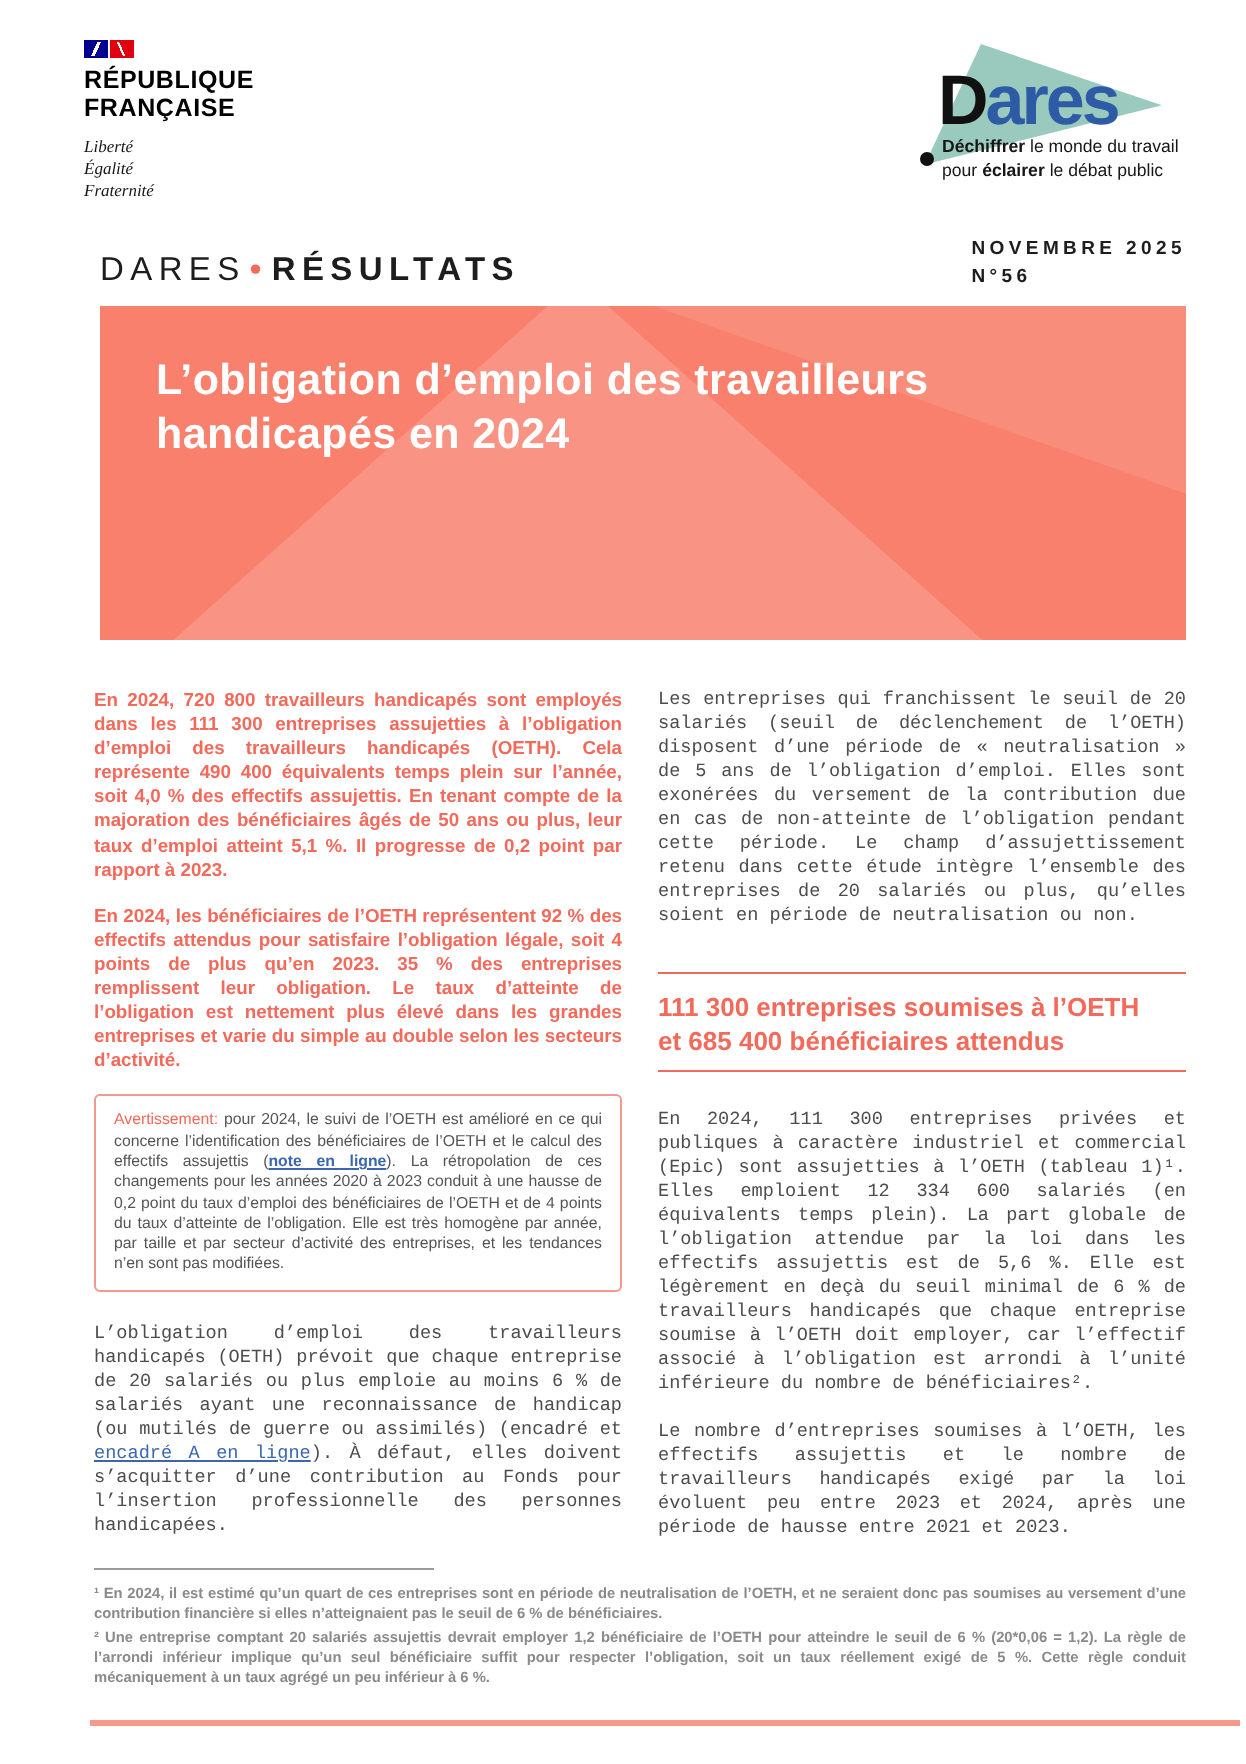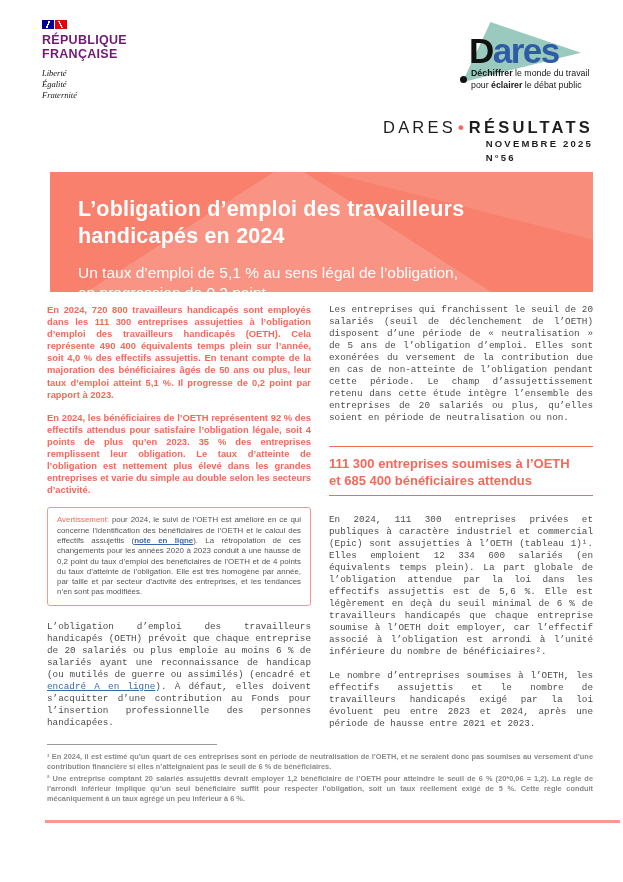--- a/index.html
+++ b/index.html
@@ -10,51 +10,51 @@
   
   .header-top{display:flex;justify-content:space-between;align-items:flex-start;
     padding:20px 28px 0 42px;height:104px;box-sizing:border-box;}
   .rf-flag{display:flex;gap:1px;width:25px;height:9px;margin-bottom:5px;}
   .flag-b{flex:1;background:#000091;position:relative;}
   .flag-b::after{content:"";position:absolute;inset:1px 2px;
     background:linear-gradient(115deg,transparent 42%,#fff 42%,#fff 58%,transparent 58%);}
   .flag-r{flex:1;background:#e1000f;position:relative;}
   .flag-r::after{content:"";position:absolute;inset:1px 3px 1px 2px;
     background:linear-gradient(65deg,transparent 44%,#fff 44%,#fff 56%,transparent 56%);}
-  .rf-name{font-weight:bold;font-size:12.5px;line-height:13.5px;color:#701a75;letter-spacing:.3px;}
+  .rf-name{font-weight:bold;font-size:12.5px;line-height:13.5px;color:#000000;letter-spacing:.3px;}
   .rf-motto{margin-top:7px;font-family:"Liberation Serif", serif;font-style:italic;
     font-size:8.5px;line-height:11px;color:#161616;}
   .dares-logo{position:relative;width:156px;height:102px;}
   .dares-tri{position:absolute;inset:0;background:#9acabe;
     clip-path:polygon(33% 2%, 91% 32%, 15% 61%);}
   .dares-dot{position:absolute;left:21px;top:56px;width:7px;height:7px;border-radius:50%;background:#111;}
   .dares-word{position:absolute;left:30px;top:13px;font-size:35px;font-weight:bold;
     letter-spacing:-1.5px;line-height:1;white-space:nowrap;}
   .d-black{color:#111;}
   .d-blue{color:#2e5ba6;}
   .dares-tag{position:absolute;left:32px;top:48px;font-size:8.8px;line-height:11.5px;color:#161616;white-space:nowrap;}
   .dares-tag b{font-weight:bold;}
   
-  .masthead{display:flex;justify-content:space-between;align-items:flex-end;margin:14px 30px 8px 50px;flex-direction:column;}
+  .masthead{display:flex;justify-content:space-between;align-items:flex-end;margin:14px 30px 8px 50px;}
   .masthead-brand{font-size:16.5px;letter-spacing:3.2px;color:#1d1d1d;white-space:nowrap;}
   .mh-brand{font-weight:400;}
   .mh-dot{color:#f3695a;margin:0 2px;font-weight:bold;}
   .mh-series{font-weight:700;}
   .issue{text-align:left;font-size:9.5px;font-weight:bold;letter-spacing:2.2px;
     color:#1d1d1d;line-height:13.5px;white-space:nowrap;}
   
-  .banner{position:relative;margin:0 30px 0 50px;height:120px;background:#f8806d;overflow:hidden;}
+  .banner{position:relative;margin:0 30px 0 50px;height:167px;background:#f8806d;overflow:hidden;}
   .tri{position:absolute;inset:0;}
   .tri1{background:rgba(255,255,255,.16);clip-path:polygon(44% -8%, 4% 108%, 84% 108%);}
   .tri2{background:rgba(255,255,255,.10);clip-path:polygon(44% -8%, 112% 70%, 112% -8%);}
   .banner-inner{position:relative;padding:24px 30px 0 28px;}
   .banner h1{margin:0;font-size:21.5px;line-height:26.5px;color:#fff;font-weight:bold;letter-spacing:.2px;}
   .banner h2{margin:14px 0 0;font-size:15.5px;line-height:19.5px;color:#fff;font-weight:normal;}
   
-  .columns{display:flex;gap:18px;margin:12px 30px 0 47px;min-height:402px;box-sizing:border-box;}
+  .columns{display:flex;gap:18px;margin:24px 30px 0 47px;min-height:402px;box-sizing:border-box;}
   .col{flex:1;min-width:0;}
   .body-p{margin:0 0 12px;font-size:9.3px;line-height:12px;text-align:justify;color:#4d4d4d;font-family:Liberation Mono, monospace;}
   .lead{margin:0 0 11px;font-size:9.4px;line-height:12.1px;text-align:justify;color:#f3695a;font-weight:bold;}
   .notice{border:1.2px solid #f0998c;border-radius:3px;padding:7px 9px;margin:4px 0 15px;
     font-size:7.9px;line-height:10.3px;text-align:justify;color:#555;}
   .notice-label{color:#f3695a;font-weight:normal;}
   .link{color:#3a67ae;text-decoration:underline;cursor:pointer;}
   .link.bold{font-weight:bold;}
   .section-heading{margin:22px 0 18px;padding:8px 0 6px;
     border-top:1.6px solid #f3695a;border-bottom:1.6px solid #f3695a;
@@ -103,21 +103,20 @@
     <div>NOVEMBRE 2025</div>
     <div>N°56</div>
   </div>
 </div>
 
 <div class="banner">
   <div class="tri tri1"></div>
   <div class="tri tri2"></div>
   <div class="banner-inner">
     <h1><span>L’obligation d’emploi des travailleurs</span><br><span>handicapés en 2024</span></h1>
-    <h2><span>Un taux d’emploi de 5,1&nbsp;% au sens légal de l’obligation,</span><br><span>en progression de 0,2 point</span></h2>
   </div>
 </div>
 
 <div class="columns">
   <div class="col col-left">
     <p class="lead">En 2024, 720&nbsp;800 travailleurs handicapés sont employés dans les 111&nbsp;300 entreprises assujetties à l’obligation d’emploi des travailleurs handicapés (OETH). Cela représente 490&nbsp;400 équivalents temps plein sur l’année, soit 4,0&nbsp;% des effectifs assujettis. En tenant compte de la majoration des bénéficiaires âgés de 50 ans ou plus, leur taux d’emploi atteint 5,1&nbsp;%. Il progresse de 0,2 point par rapport à 2023.</p>
     <p class="lead">En 2024, les bénéficiaires de l’OETH représentent 92&nbsp;% des effectifs attendus pour satisfaire l’obligation légale, soit 4 points de plus qu’en 2023. 35&nbsp;% des entreprises remplissent leur obligation. Le taux d’atteinte de l’obligation est nettement plus élevé dans les grandes entreprises et varie du simple au double selon les secteurs d’activité.</p>
     <div class="notice">
       <span class="notice-label">Avertissement:</span><span> pour 2024, le suivi de l’OETH est amélioré en ce qui concerne l’identification des bénéficiaires de l’OETH et le calcul des effectifs assujettis (</span><a class="link bold">note en ligne</a><span>). La rétropolation de ces changements pour les années 2020 à 2023 conduit à une hausse de 0,2 point du taux d’emploi des bénéficiaires de l’OETH et de 4 points du taux d’atteinte de l’obligation. Elle est très homogène par année, par taille et par secteur d’activité des entreprises, et les tendances n’en sont pas modifiées.</span>
     </div>

